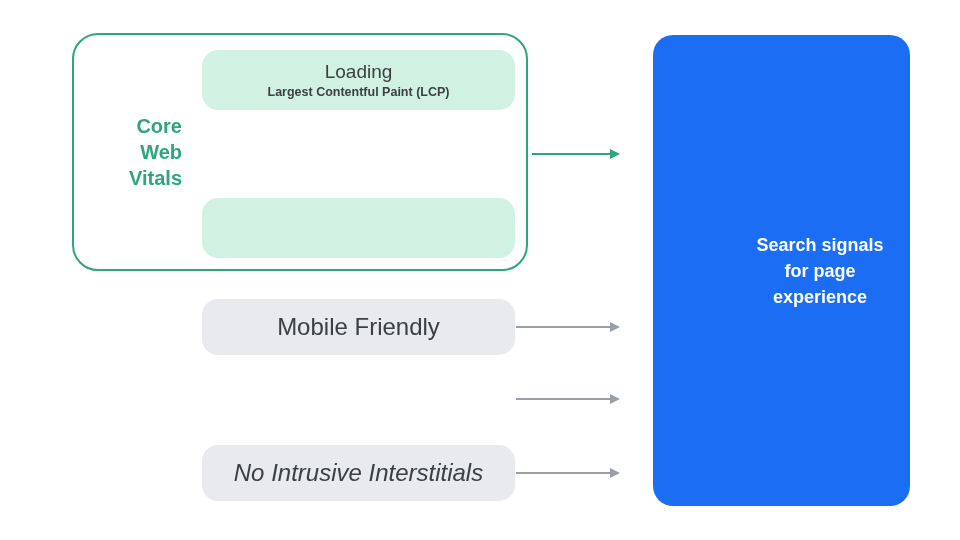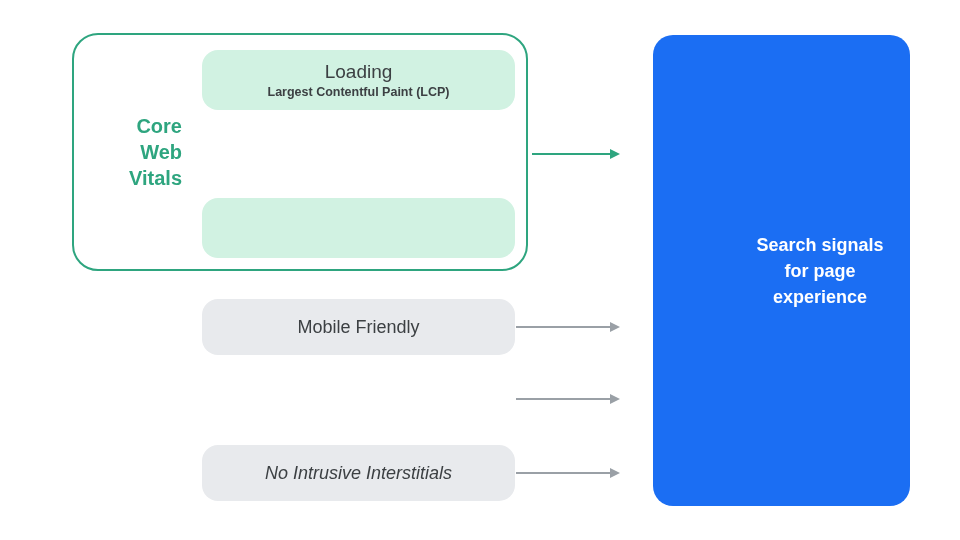--- a/index.html
+++ b/index.html
@@ -80,21 +80,21 @@
     border-radius: 16px;
     display: flex;
     align-items: center;
     justify-content: center;
   }
   .signal-card.pos-0 { top: 299px; }
   .signal-card.pos-1 { top: 371px; }
   .signal-card.pos-2 { top: 445px; font-style: italic; }
   .signal-label {
     color: var(--text-dark, #3c4043);
-    font-size: 18px;
+    font-size: 24px;
     font-weight: 400;
   }
 
   
   .result-box {
     position: absolute;
     left: 630px;
     top: 35px;
     width: 257px;
     height: 471px;

